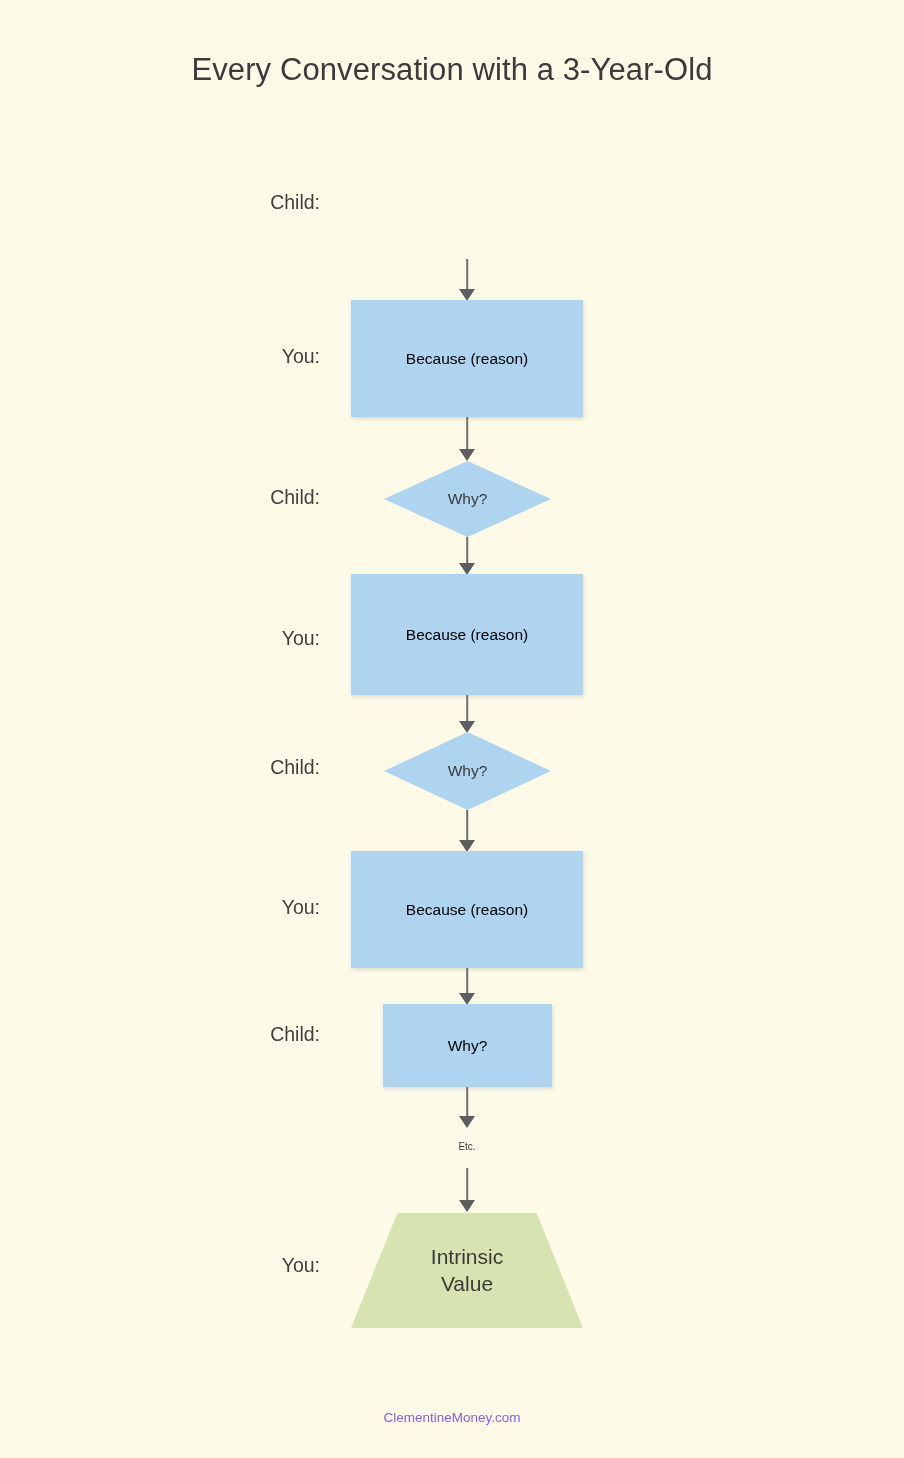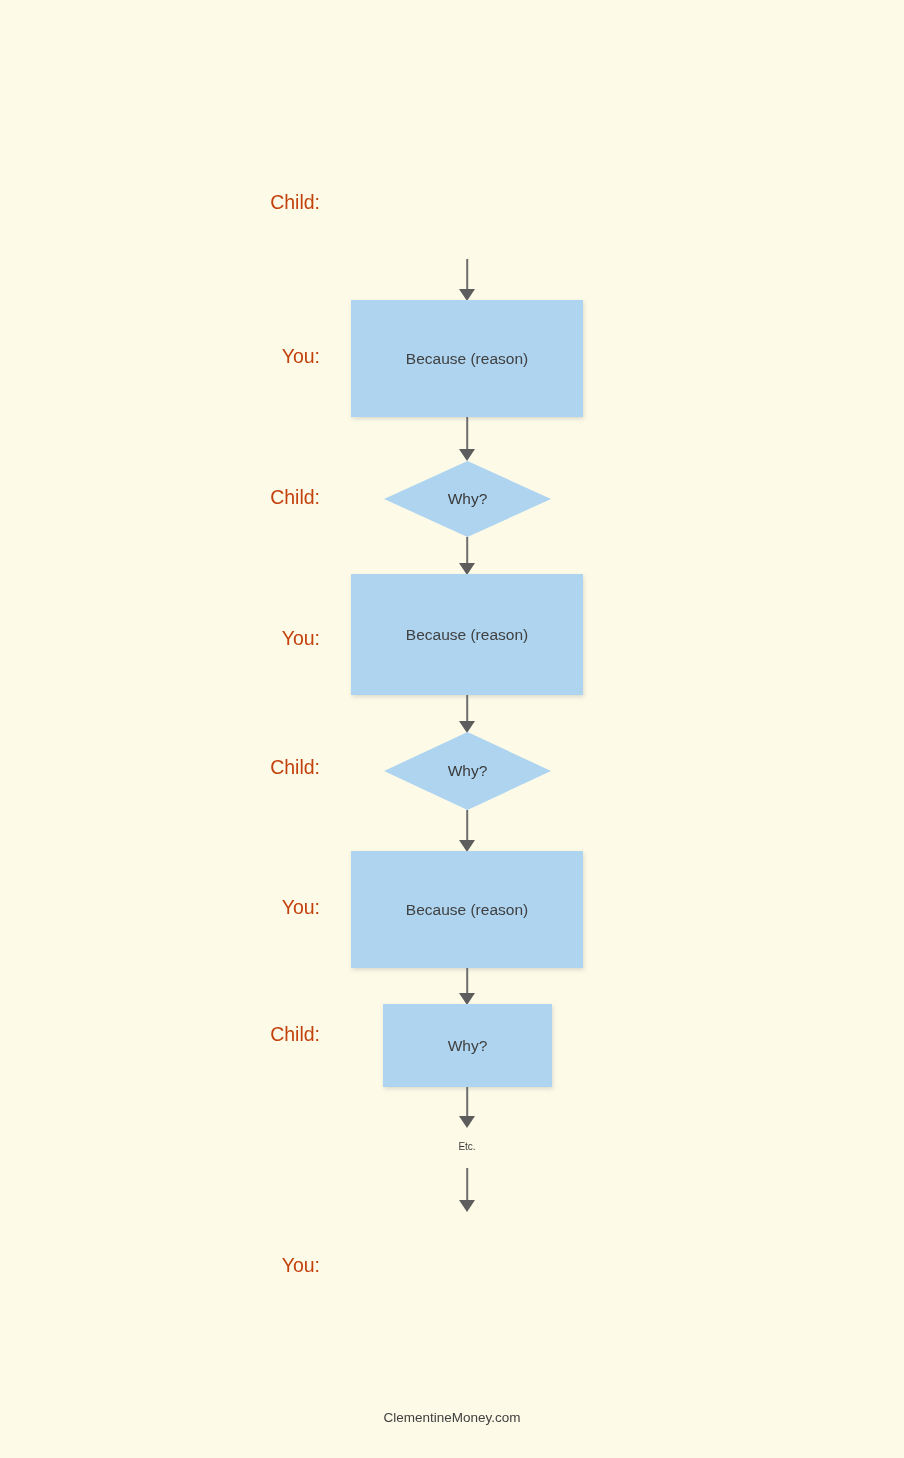--- a/index.html
+++ b/index.html
@@ -37,29 +37,29 @@
   }
 
   
   .footer-credit {
     position: absolute;
     left: 0;
     top: 1410px;
     width: 904px;
     text-align: center;
     font-size: 13.5px;
-    color: #404040;
+    color: #8b5cf6;
   }
 
   
   .speaker-label {
     position: absolute;
     text-align: right;
     font-size: 19.5px;
-    color: #c2410c;
+    color: #404040;
     white-space: nowrap;
   }
 
   
   .node {
     position: absolute;
     box-sizing: border-box;
     display: flex;
     align-items: center;
     justify-content: center;
@@ -79,21 +79,21 @@
     filter: drop-shadow(1px 2px 2px rgba(120,110,80,0.22));
     font-size: 15.5px;
     color: #3a3530;
   }
 
   
   .shape-rect {
     background: #aed4f0;
     filter: drop-shadow(1px 2px 2px rgba(120,120,120,0.25));
     font-size: 15.5px;
-    color: #404040;
+    color: #000000;
   }
 
   
   .shape-diamond {
     background: transparent;
     font-size: 15.5px;
     color: #3a3a3a;
   }
   .shape-diamond .diamond-fill {
     position: absolute;
@@ -153,20 +153,21 @@
     border-left: 8px solid transparent;
     border-right: 8px solid transparent;
     border-top: 12px solid #5d5d5d;
   }
 </style>
 </head>
 <body>
 
 <div id="canvas">
 
+  <div class="page-title">Every Conversation with a 3-Year-Old</div>
 
   <div class="speaker-label" style="left:148px; top:191px; width:172px;">Child:</div>
 
   <div class="speaker-label" style="left:148px; top:345px; width:172px;">You:</div>
 
   <div class="speaker-label" style="left:148px; top:486px; width:172px;">Child:</div>
 
   <div class="speaker-label" style="left:148px; top:627px; width:172px;">You:</div>
 
   <div class="speaker-label" style="left:148px; top:756px; width:172px;">Child:</div>
@@ -239,16 +240,21 @@
     <div class="conn-head"></div>
   </div>
 
   <div class="flow-caption" style="left:407px; top:1141px; width:120px;">Etc.</div>
 
   <div class="connector" style="left:459px; top:1168px; width:16px; height:44px;">
     <div class="conn-line" style="height:34px;"></div>
     <div class="conn-head"></div>
   </div>
 
+  <div class="node shape-trapezoid" style="left:351px; top:1213px; width:232px; height:115px;">
+    <div class="trap-fill"></div>
+    <span class="node-text">Intrinsic
+Value</span>
+  </div>
 
   <div class="footer-credit">ClementineMoney.com</div>
 
 </div>
 
 </body></html>

